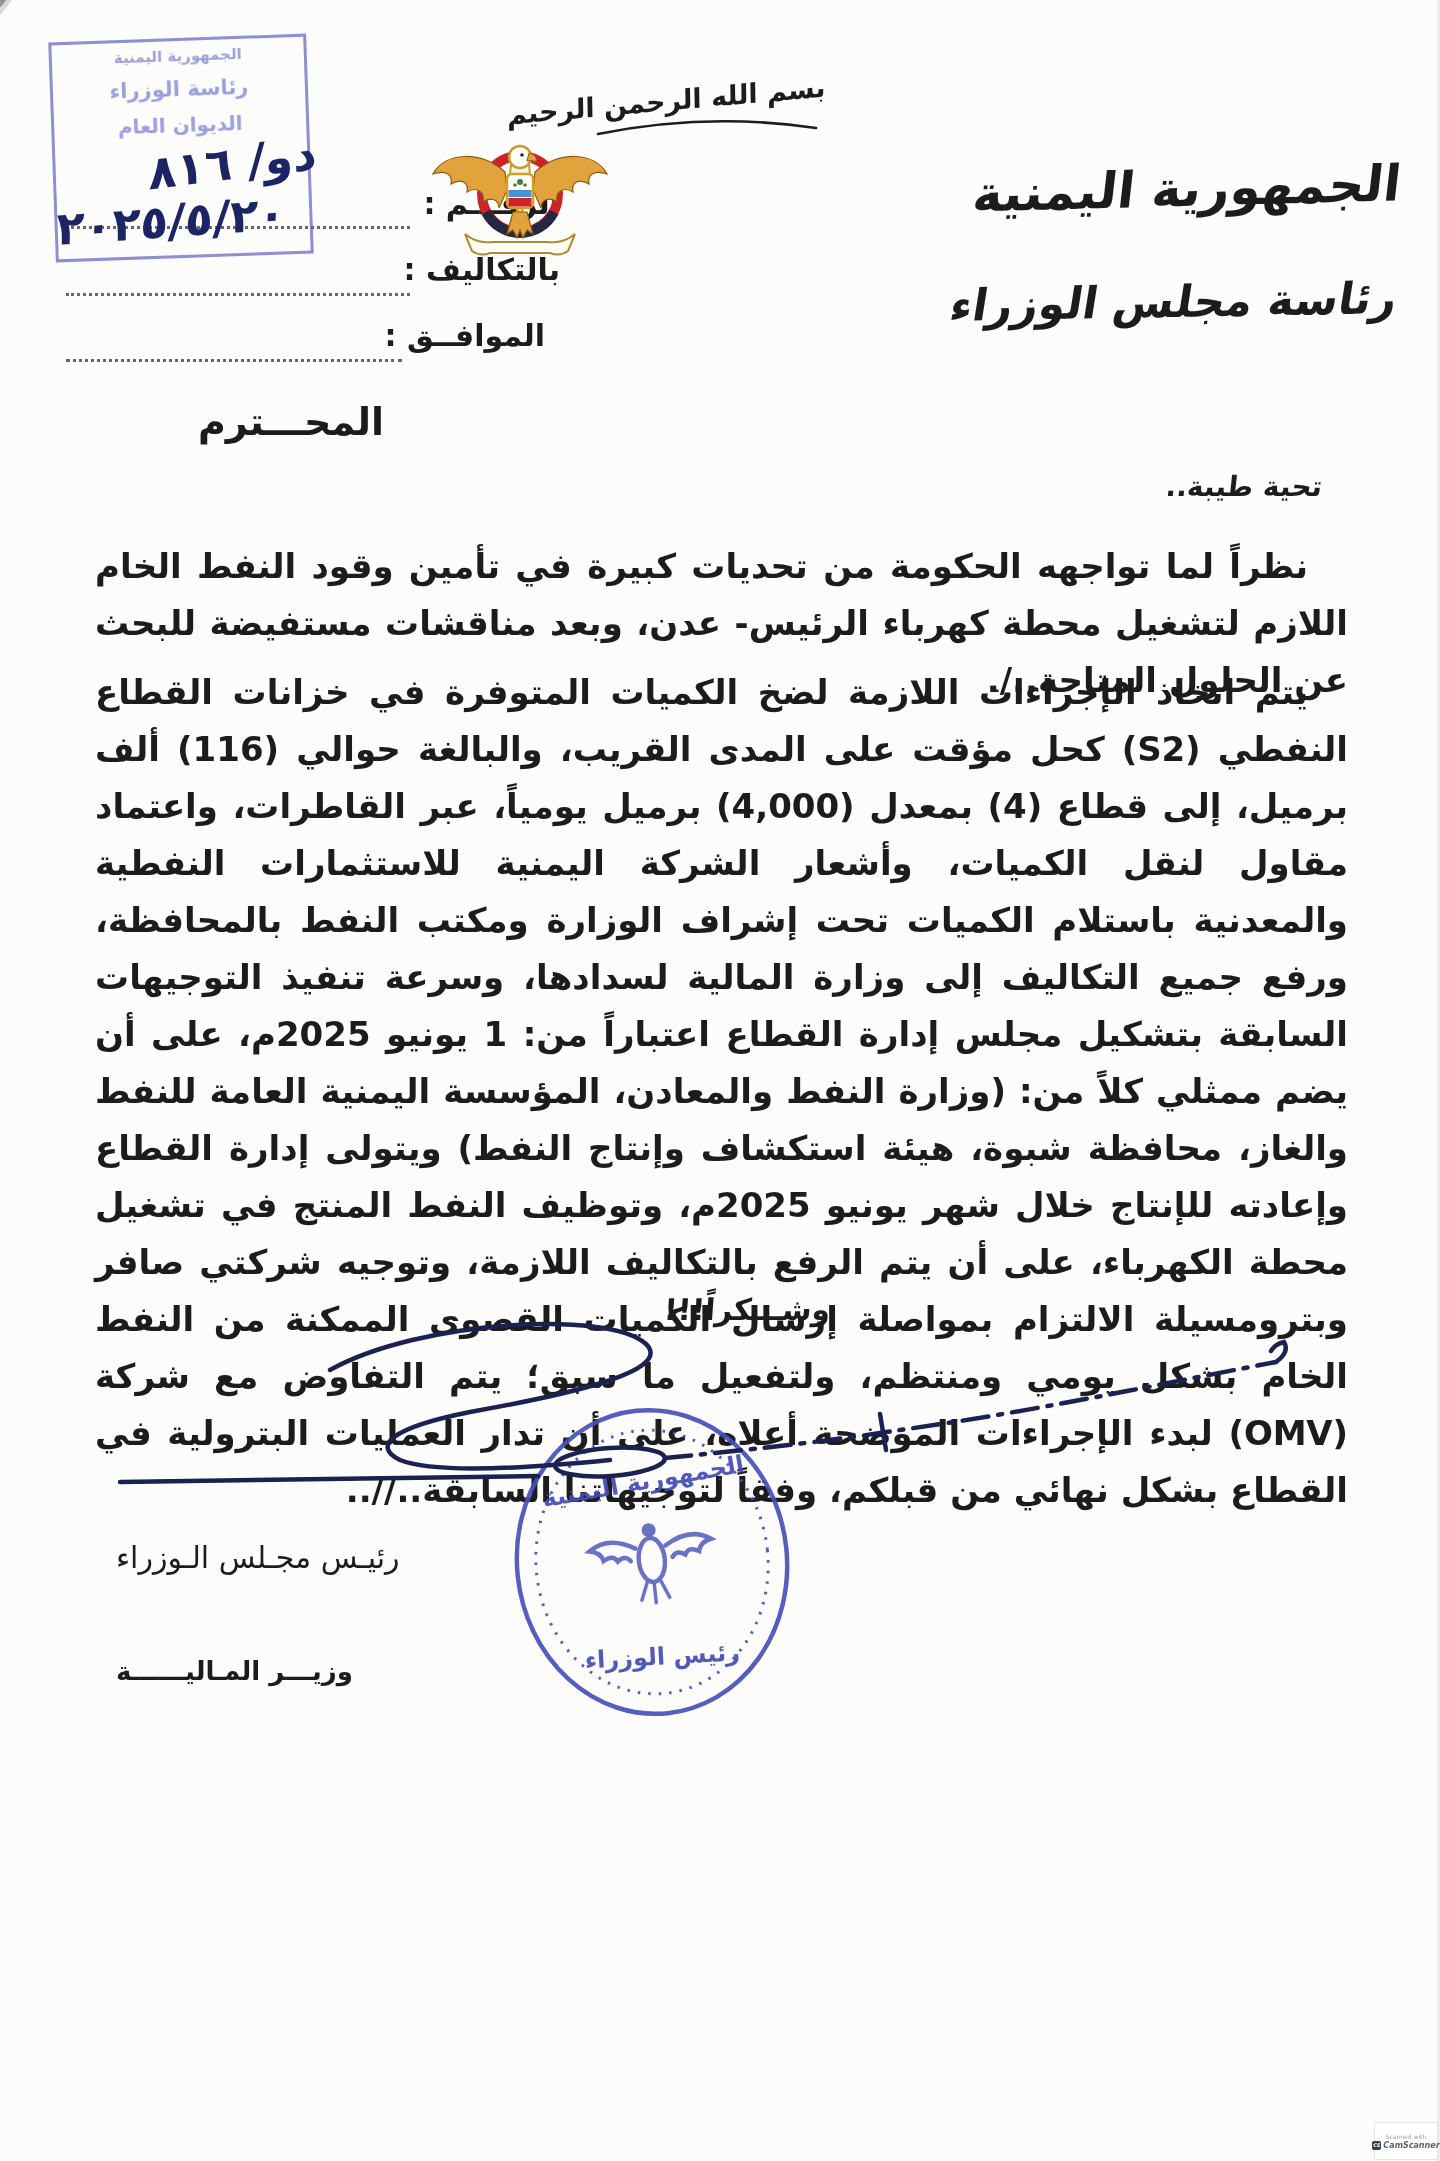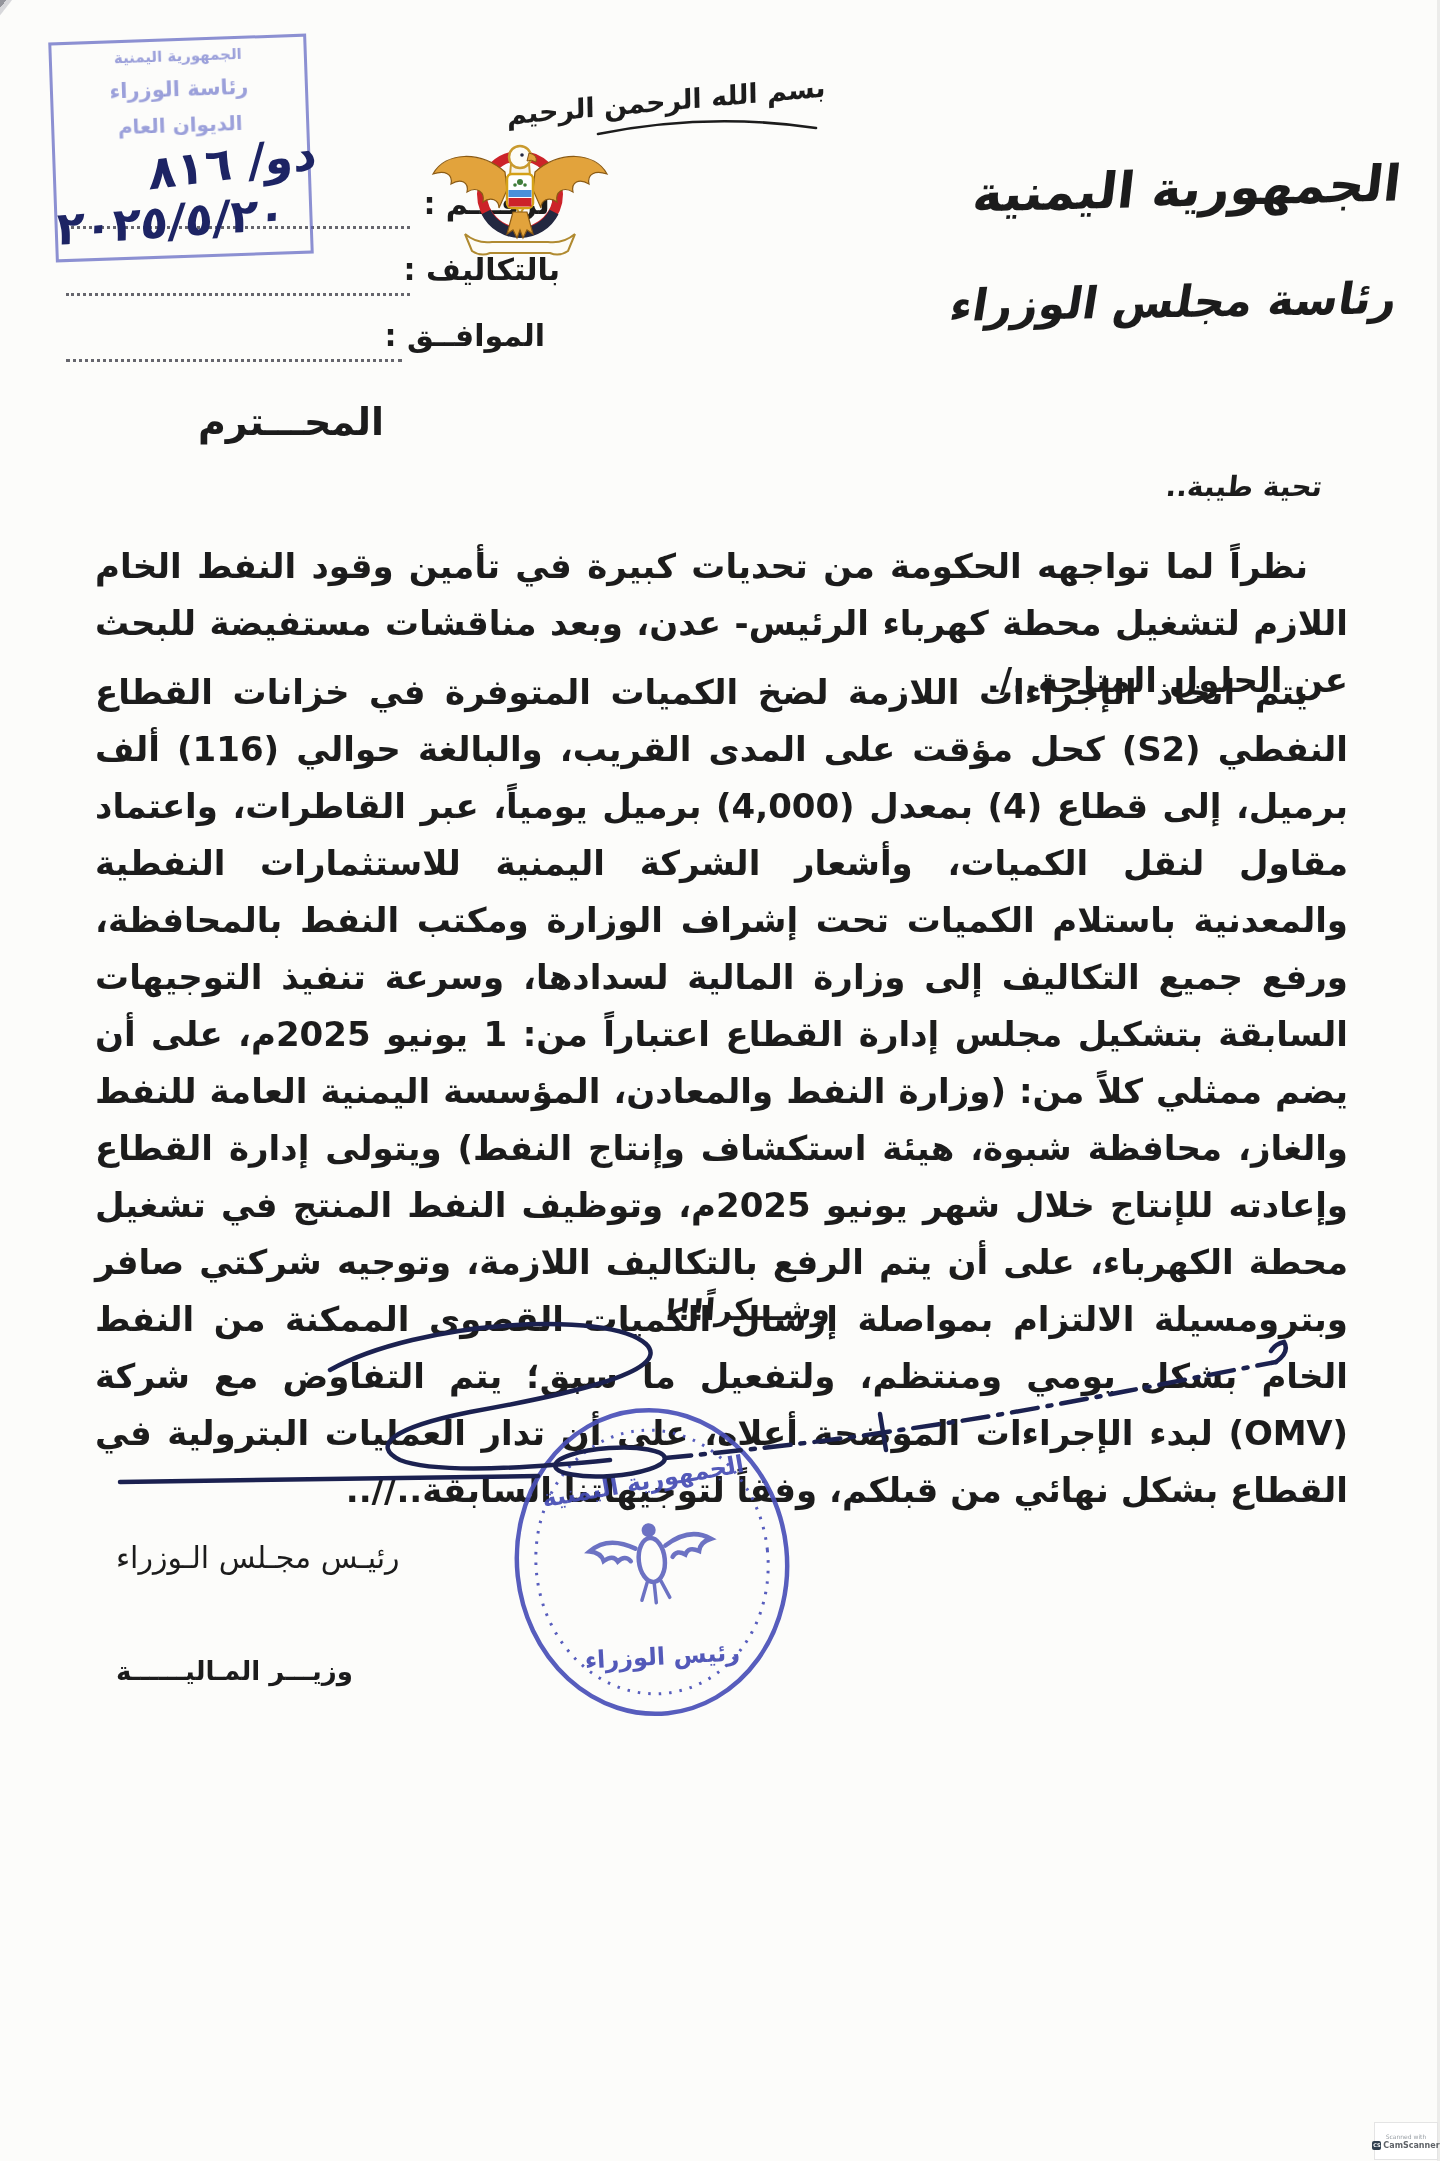--- a/index.html
+++ b/index.html
@@ -69,21 +69,21 @@
   .sig-title2{position:absolute;left:116px;top:1656px;direction:rtl;font-size:26px;font-weight:700;white-space:nowrap;}
   .sig-strokes{position:absolute;left:90px;top:1310px;}
 
   
   .round-stamp{position:absolute;left:502px;top:1397px;transform:rotate(-6deg);opacity:.92;}
 
   
   .camscan{position:absolute;left:1374px;top:2122px;width:62px;height:36px;background:#fff;
     border:1px solid #e4e4e4;display:flex;flex-direction:column;align-items:center;justify-content:center;gap:1px;}
   .cs-l1{font-size:6px;color:#9aa0a6;}
-  .cs-row{display:flex;align-items:center;gap:2px;}
+  .cs-row{display:flex;align-items:center;gap:2px;font-style:italic;}
   .cs-icon{width:9px;height:9px;background:#31404f;color:#fff;font-size:5px;line-height:9px;
     text-align:center;border-radius:2px;font-weight:700;}
   .cs-l2{font-size:8px;color:#5f6368;font-weight:700;}
 </style>
 </head>
 <body>
 
 <div class="page">
 
   <div class="corner-tl"></div>

